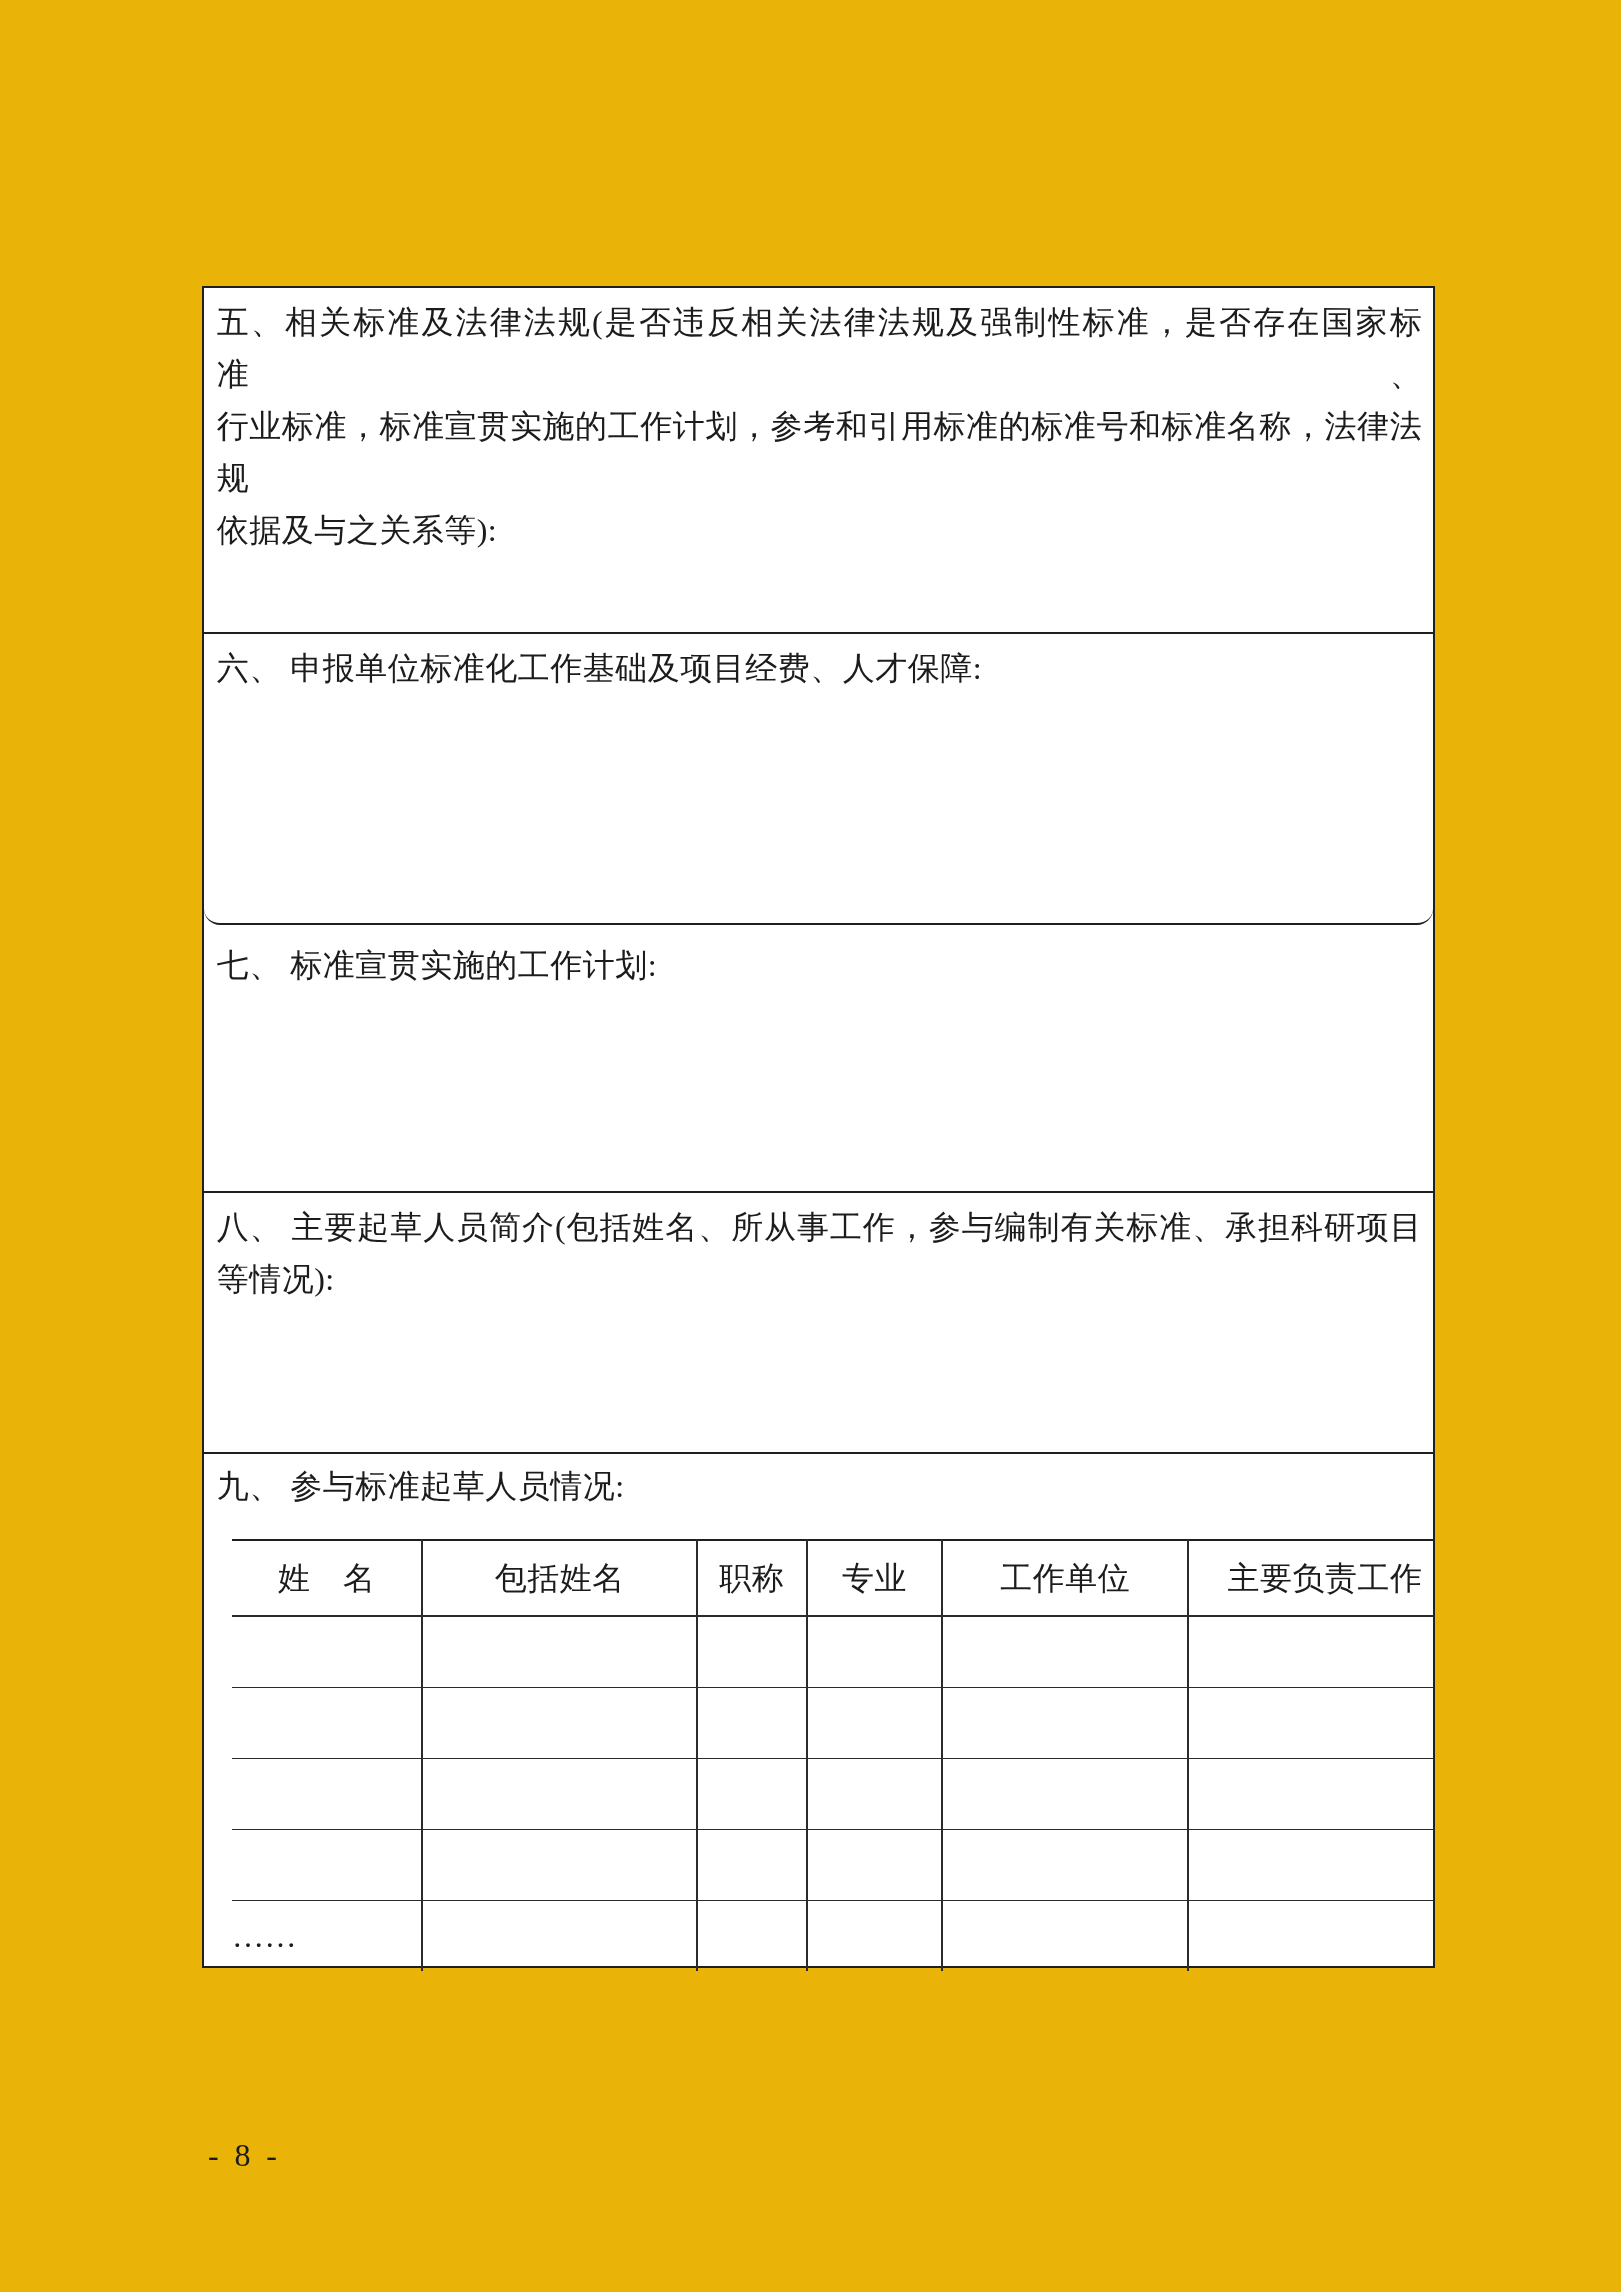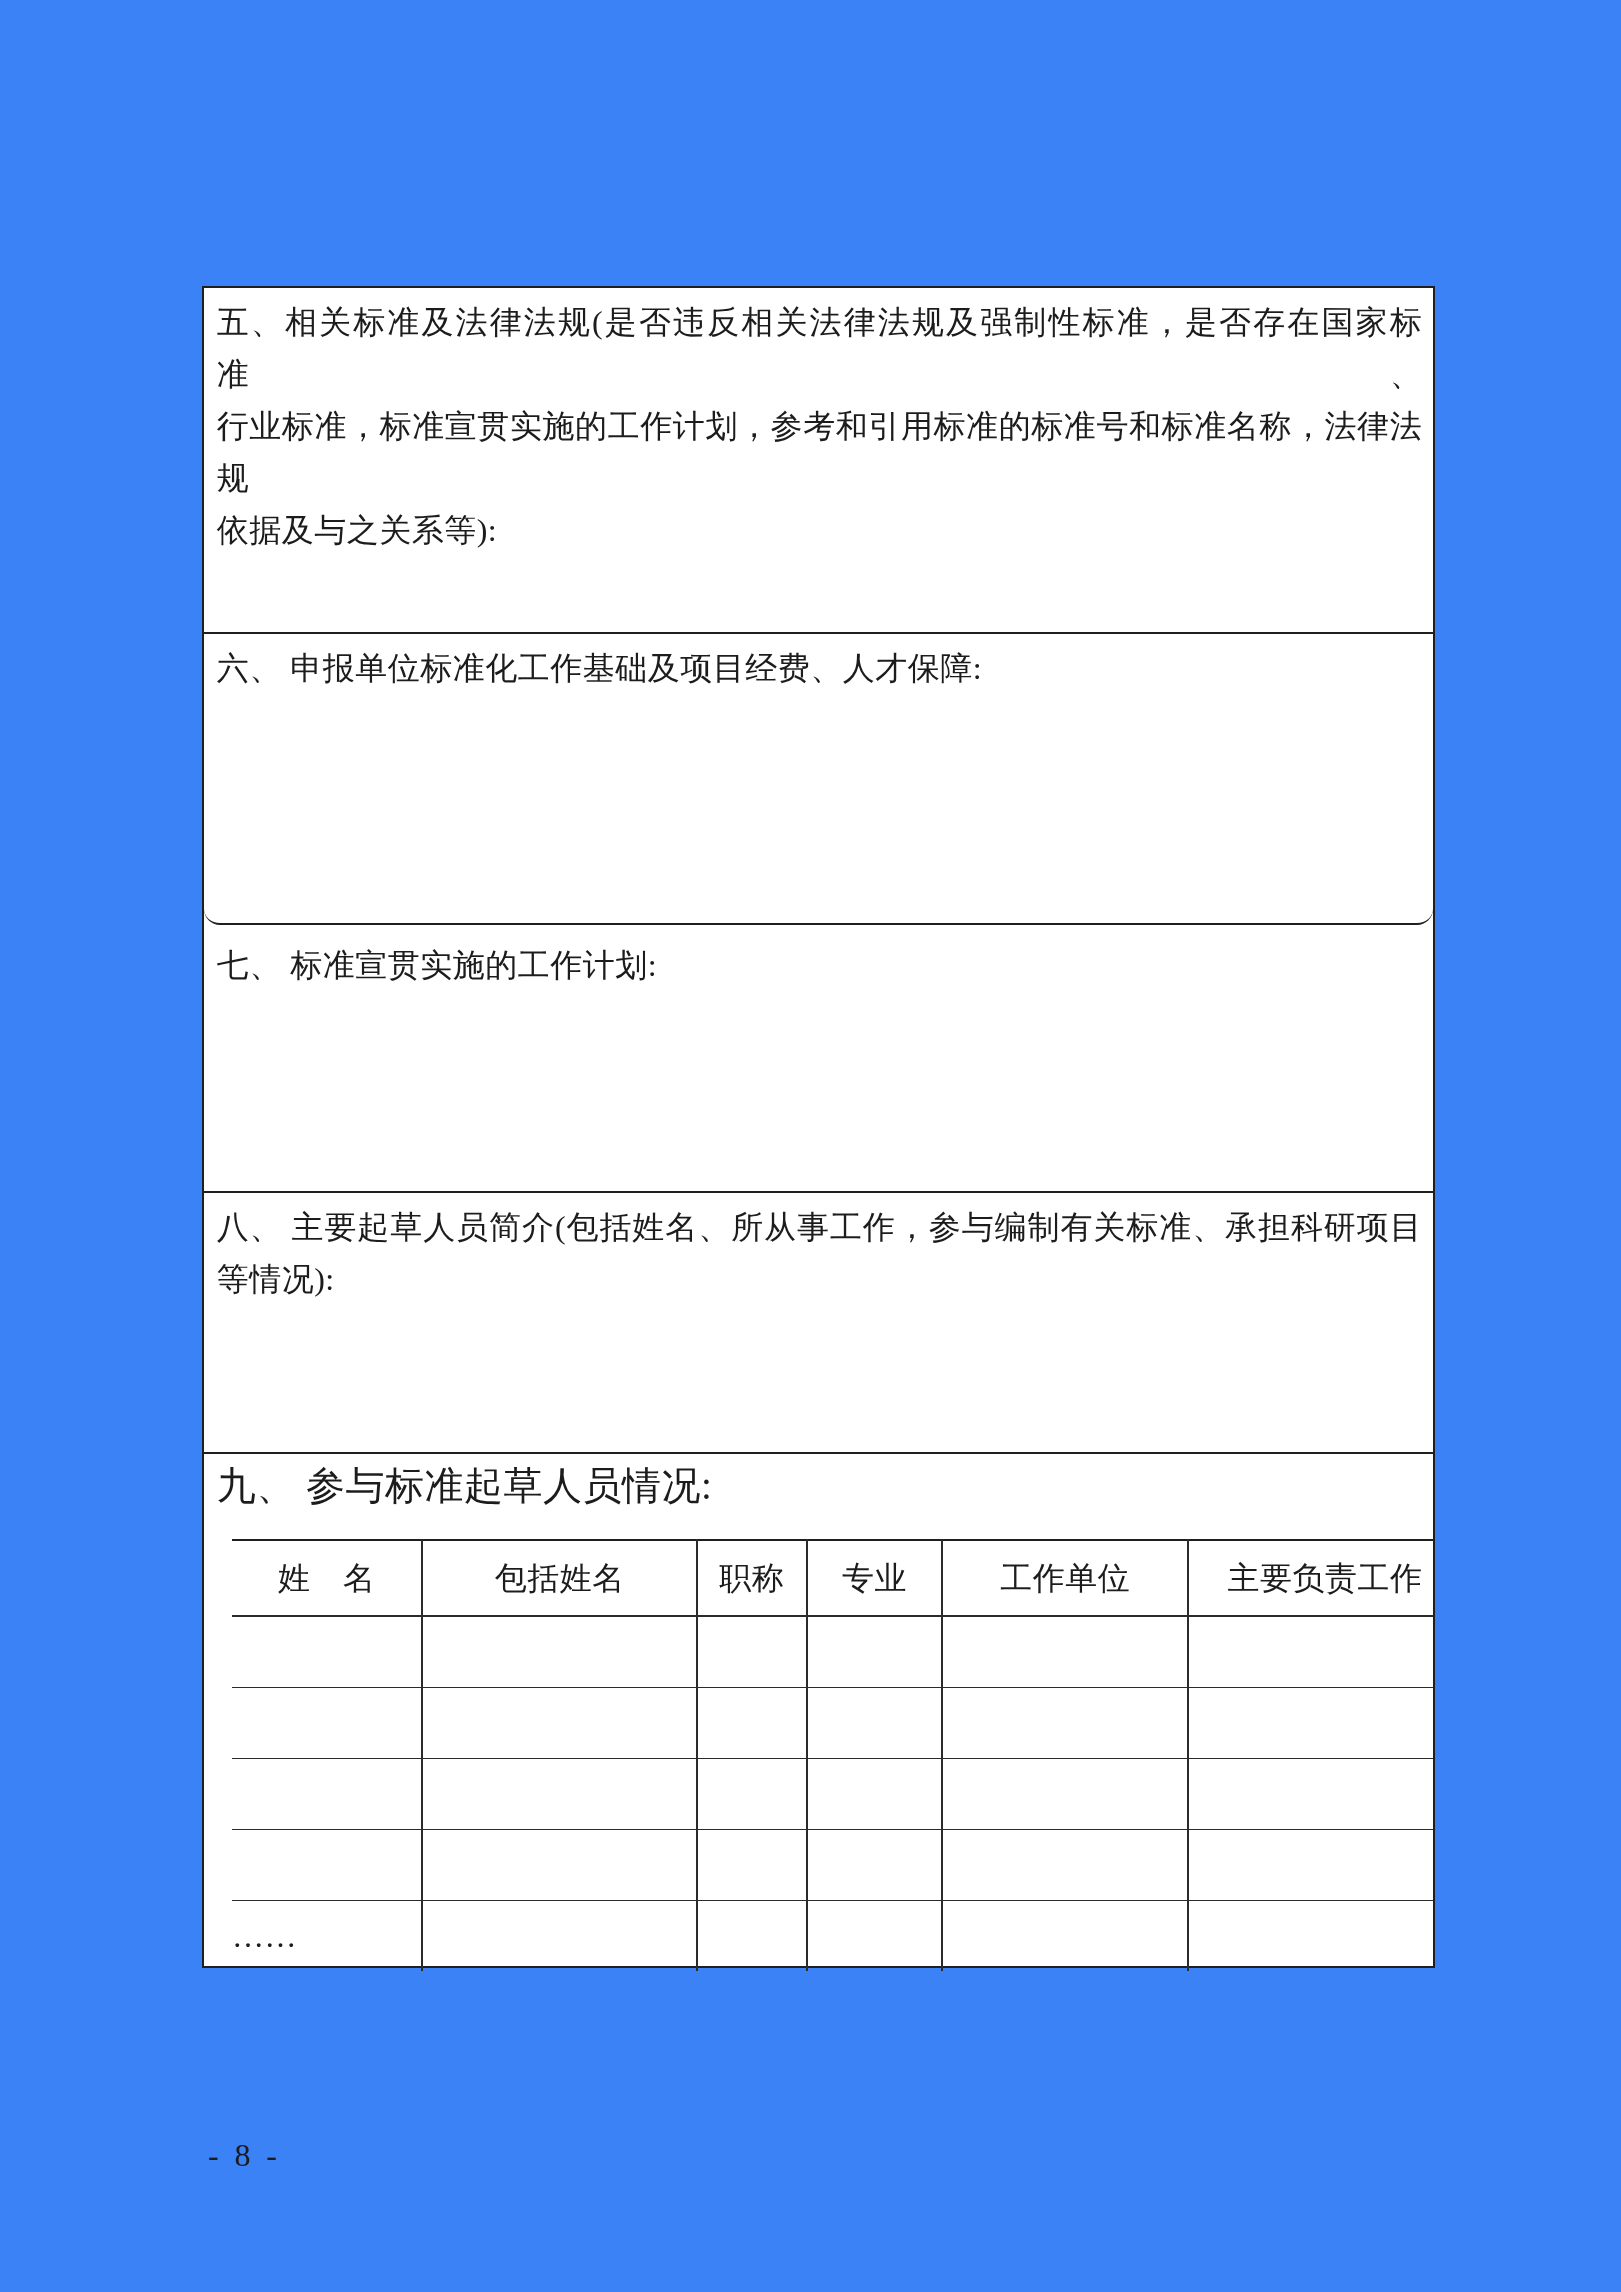--- a/index.html
+++ b/index.html
@@ -1,21 +1,21 @@
 <!DOCTYPE html>
 <html><head>
 <meta charset="utf-8">
 <style>
   * { margin: 0; padding: 0; box-sizing: border-box; }
   html, body { background: #ffffff; }
   .page {
     position: relative;
     width: 1621px;
     height: 2293px;
-    background: #3b82f6;
+    background: #eab308;
     font-family: "Liberation Serif", "DejaVu Serif", serif;
     color: #1c1c1c;
     overflow: hidden;
   }
   .form-box {
     position: absolute;
     left: 202px;
     top: 286px;
     width: 1233px;
     height: 1682px;
@@ -37,21 +37,21 @@
     text-align-last: justify;
   }
   .sec-5 { height: 346px; }
   .sec-6 { height: 291px; border-radius: 16px; }
   .sec-7 { height: 262px; margin-top: 6px; }
   .sec-8 { height: 261px; }
   .sec-9 { height: 517px; border-bottom: none; padding: 0; }
   .sec-9-title {
     height: 85px;
     padding: 5.9px 10.8px 0 12.7px;
-    font-size: 39px;
+    font-size: 32px;
     line-height: 52px;
     letter-spacing: 0.5px;
   }
   table.personnel {
     width: 100%;
     height: 431px;
     border-collapse: collapse;
     table-layout: fixed;
     border-top: 2px solid #1f1f1f;
     margin-left: 28px;

